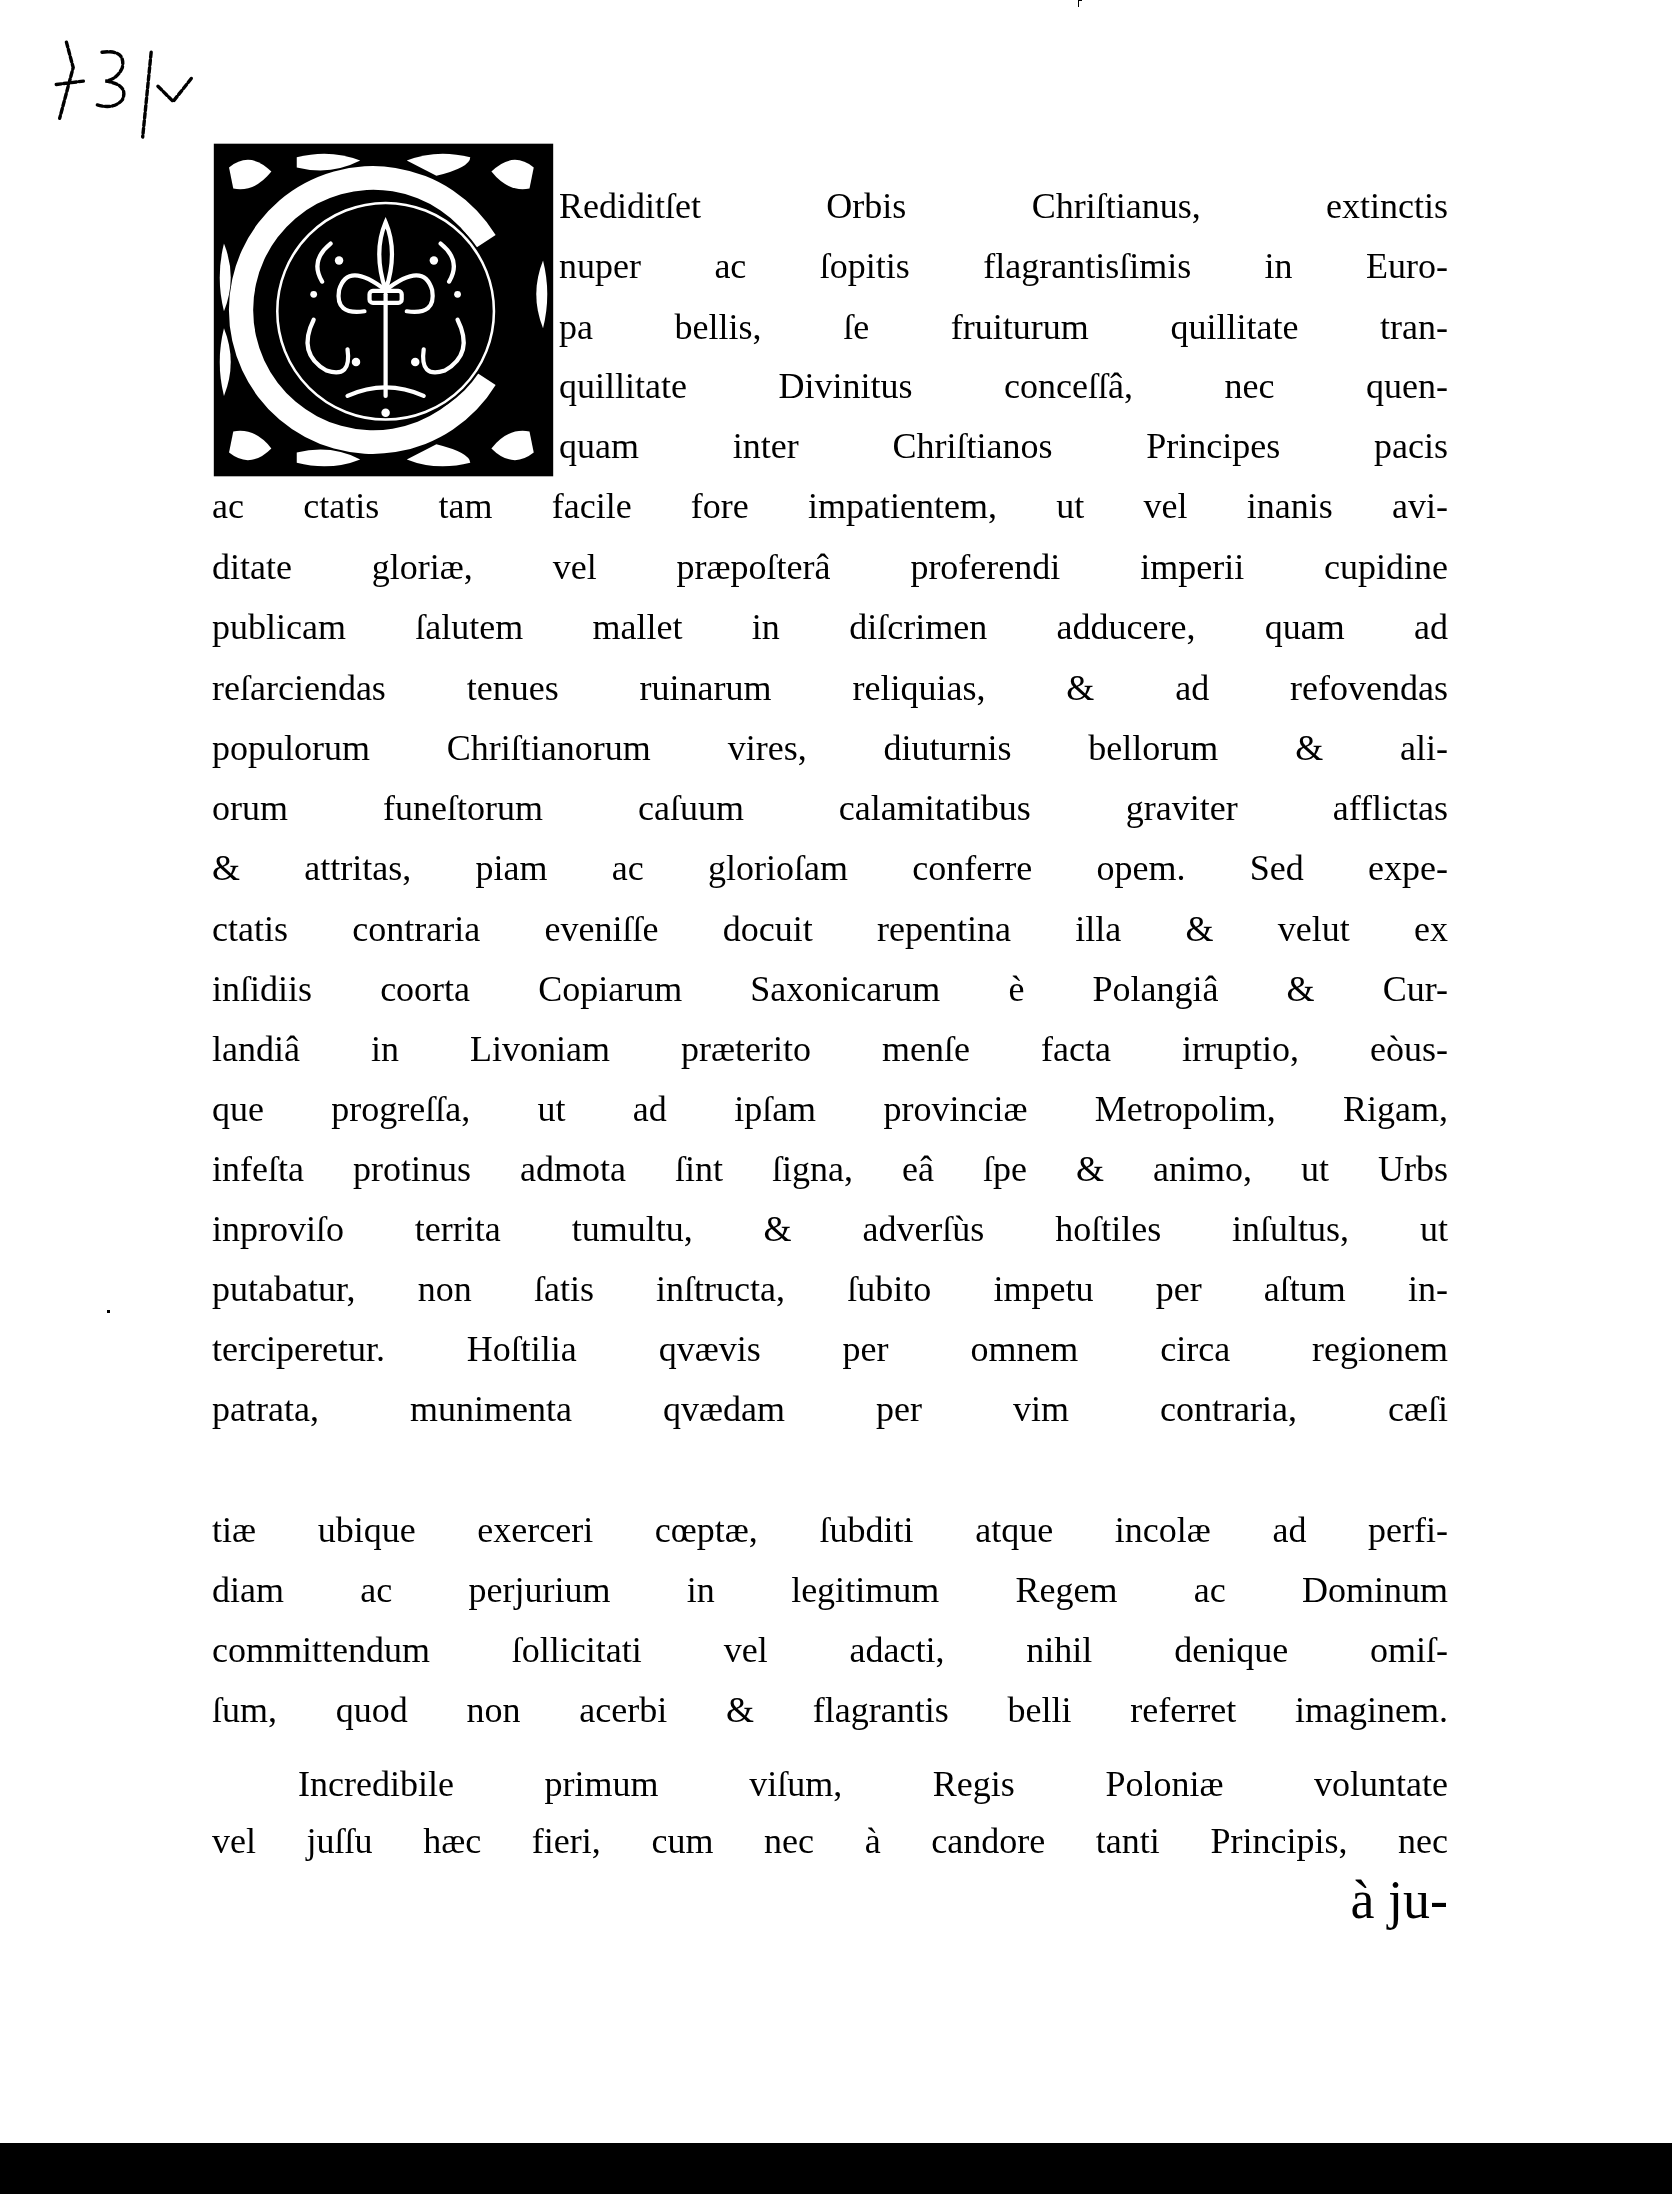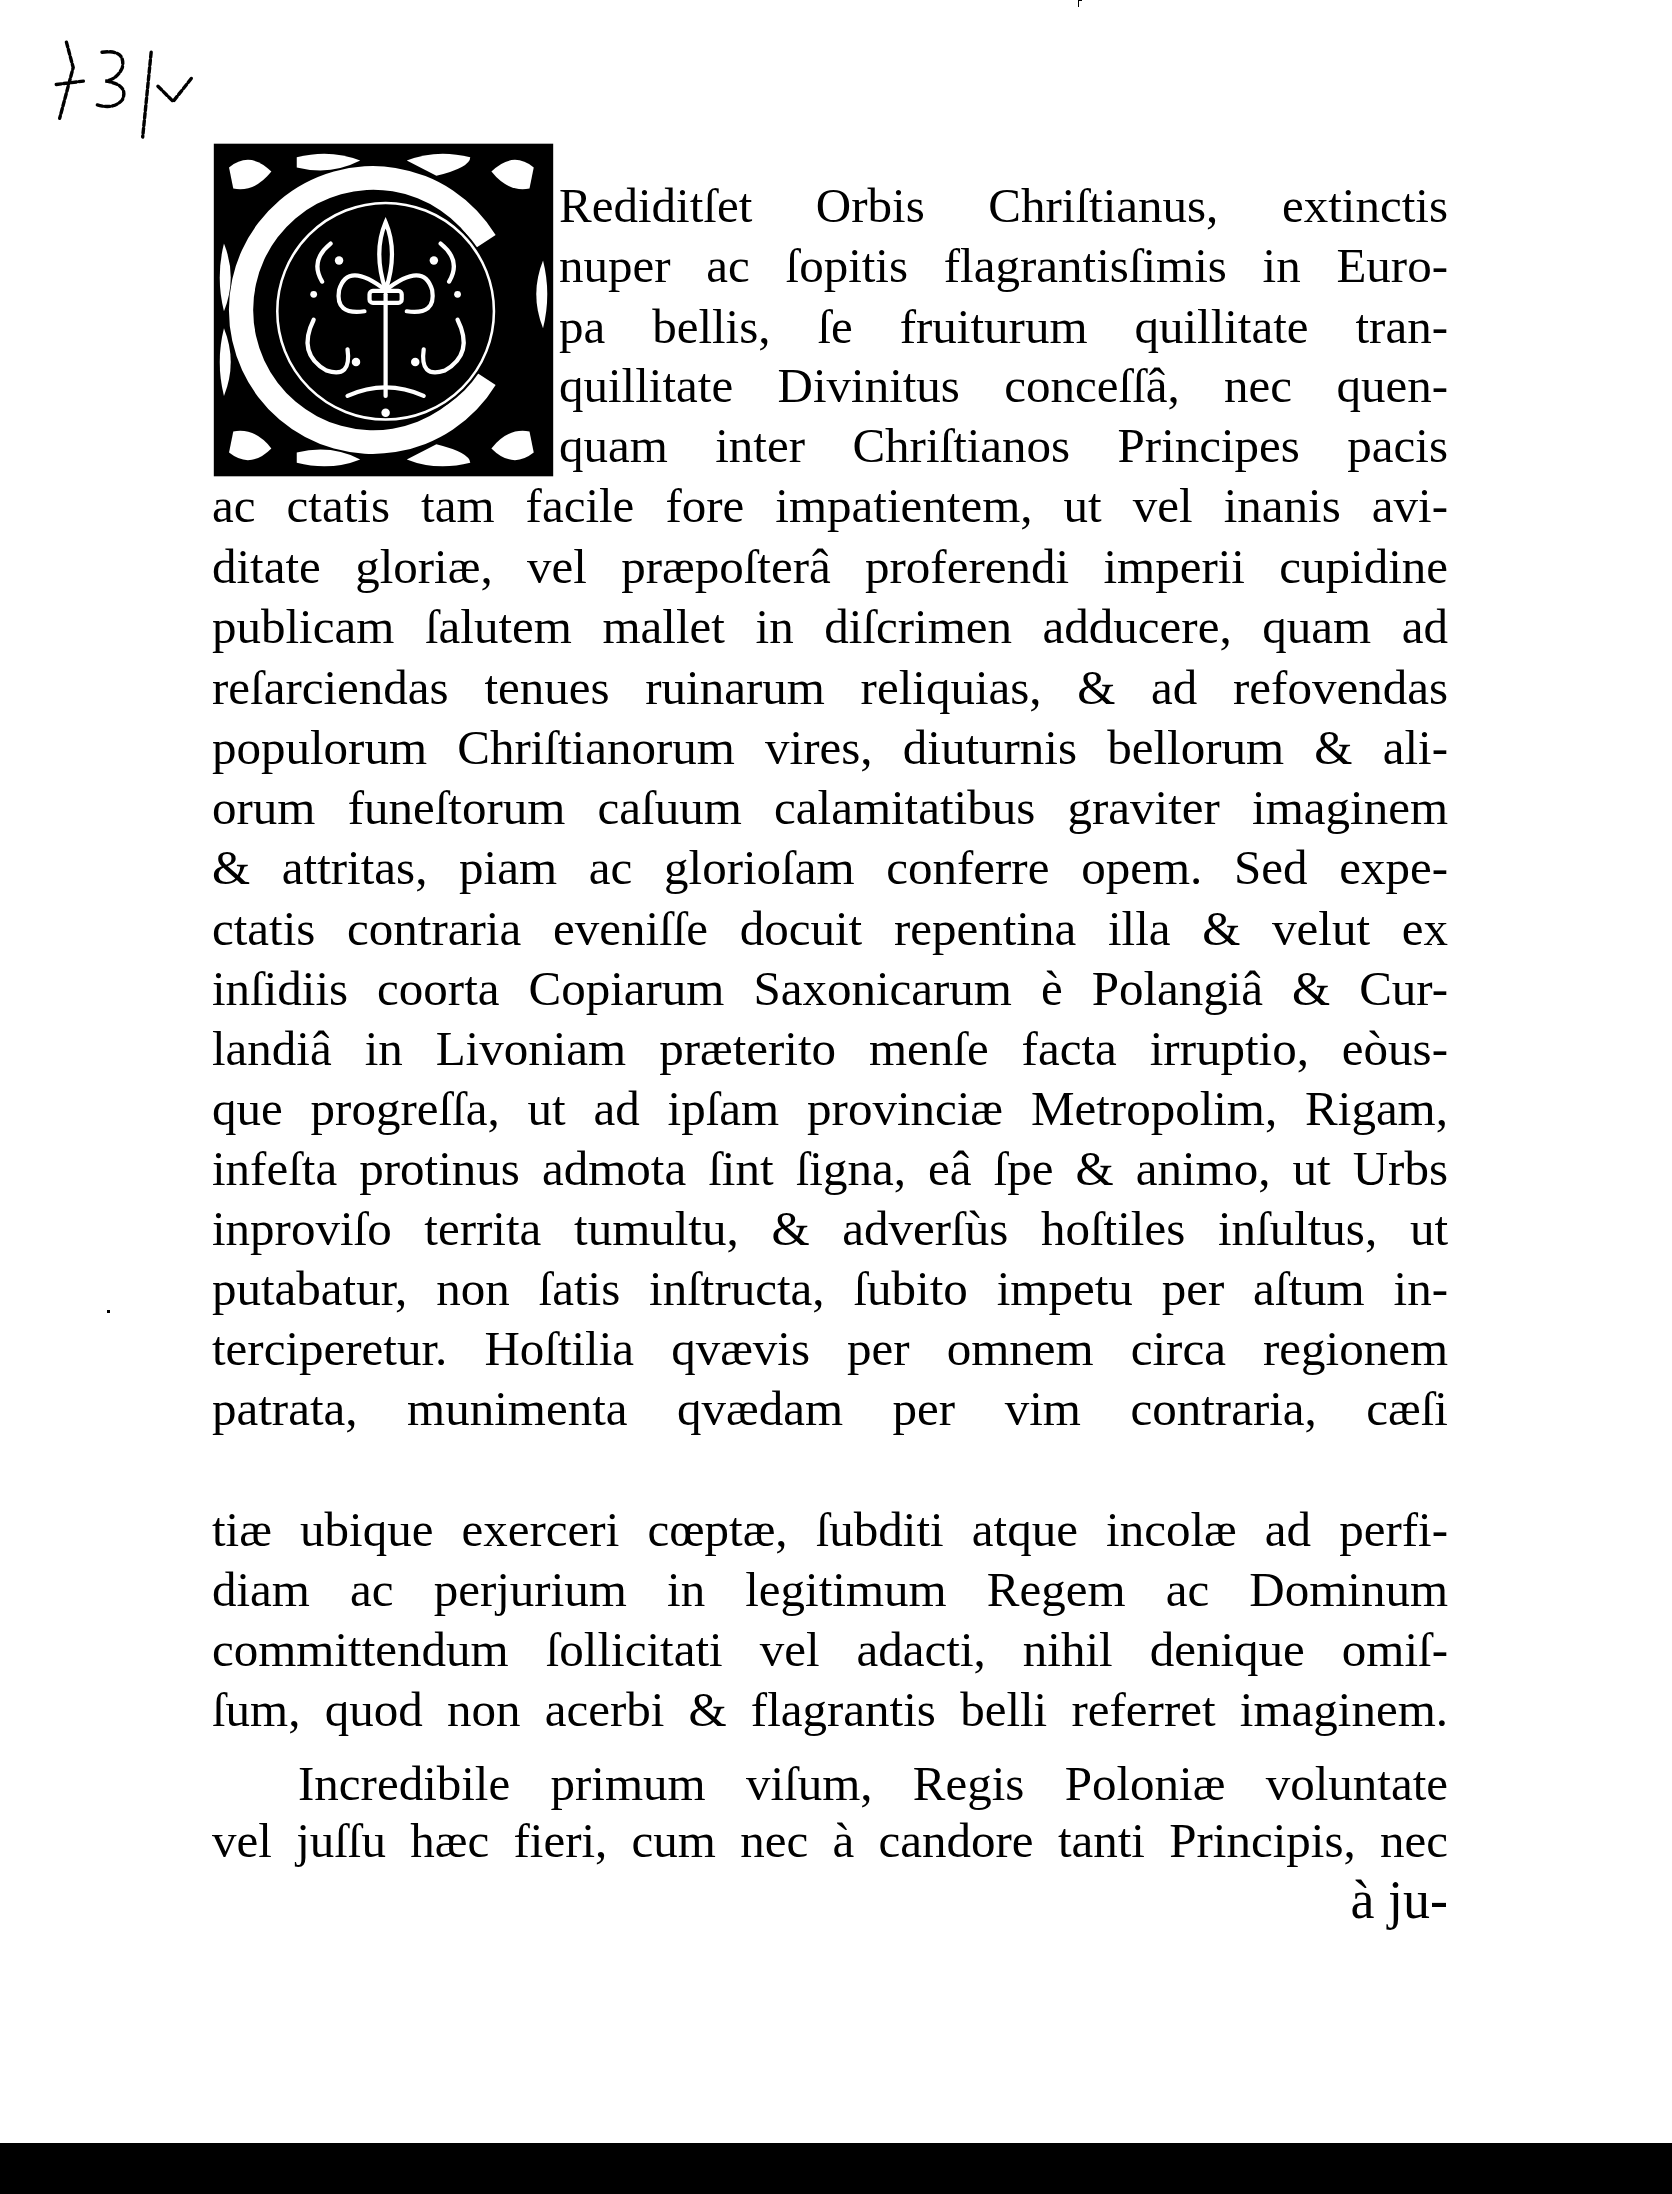--- a/index.html
+++ b/index.html
@@ -10,21 +10,21 @@
   }
   .page { position: absolute; left: 0; top: 0; width: 1673px; height: 2194px; }
   .folio-mark {
     position: absolute; left: 41px; top: 25.4px; width: 161px; height: 119px;
   }
   .dropcap {
     position: absolute; left: 212px; top: 142px; width: 343px; height: 336px;
   }
   .line {
     position: absolute; white-space: nowrap;
-    font-size: 49px; line-height: 54px; height: 54px;
+    font-size: 36px; line-height: 54px; height: 54px;
     letter-spacing: 0px;
     transform-origin: left bottom;
   }
   .line.justify { text-align: justify; text-align-last: justify; }
   .catchword {
     position: absolute; white-space: nowrap;
     font-size: 54px; line-height: 54px; right: 225px;
   }
   .speck { position: absolute; width: 2.5px; height: 2.5px; background: #000; }
   .bottom-bar {
@@ -98,21 +98,21 @@
   <div class="line justify" style="left:559px; top:239px; width:889px;">nuper ac ſopitis flagrantisſimis in Euro-</div>
   <div class="line justify" style="left:559px; top:300px; width:889px;">pa bellis, ſe fruiturum quillitate tran-</div>
   <div class="line justify" style="left:559px; top:359px; width:889px;">quillitate Divinitus conceſſâ, nec quen-</div>
   <div class="line justify" style="left:559px; top:419px; width:889px;">quam inter Chriſtianos Principes pacis</div>
 
   <div class="line justify" style="left:212px; top:479px; width:1236px;">ac ctatis tam facile fore impatientem, ut vel inanis avi-</div>
   <div class="line justify" style="left:212px; top:540px; width:1236px;">ditate gloriæ, vel præpoſterâ proferendi imperii cupidine</div>
   <div class="line justify" style="left:212px; top:600px; width:1236px;">publicam ſalutem mallet in diſcrimen adducere, quam ad</div>
   <div class="line justify" style="left:212px; top:661px; width:1236px;">reſarciendas tenues ruinarum reliquias, &amp; ad refovendas</div>
   <div class="line justify" style="left:212px; top:721px; width:1236px;">populorum Chriſtianorum vires, diuturnis bellorum &amp; ali-</div>
-  <div class="line justify" style="left:212px; top:781px; width:1236px;">orum funeſtorum caſuum calamitatibus graviter imaginem</div>
+  <div class="line justify" style="left:212px; top:781px; width:1236px;">orum funeſtorum caſuum calamitatibus graviter afflictas</div>
   <div class="line justify" style="left:212px; top:841px; width:1236px;">&amp; attritas, piam ac glorioſam conferre opem.  Sed expe-</div>
   <div class="line justify" style="left:212px; top:902px; width:1236px;">ctatis contraria eveniſſe docuit repentina illa &amp; velut ex</div>
   <div class="line justify" style="left:212px; top:962px; width:1236px;">inſidiis coorta Copiarum Saxonicarum è Polangiâ &amp; Cur-</div>
   <div class="line justify" style="left:212px; top:1082px; width:1236px;">que progreſſa, ut ad ipſam provinciæ Metropolim, Rigam,</div>
   <div class="line justify" style="left:212px; top:1022px; width:1236px;">landiâ in Livoniam præterito menſe facta irruptio, eòus-</div>
   <div class="line justify" style="left:212px; top:1142px; width:1236px;">infeſta protinus admota ſint ſigna, eâ ſpe &amp; animo, ut Urbs</div>
   <div class="line justify" style="left:212px; top:1202px; width:1236px;">inproviſo territa tumultu, &amp; adverſùs hoſtiles inſultus, ut</div>
   <div class="line justify" style="left:212px; top:1262px; width:1236px;">putabatur, non ſatis inſtructa, ſubito impetu per aſtum in-</div>
   <div class="line justify" style="left:212px; top:1322px; width:1236px;">terciperetur.  Hoſtilia qvævis per omnem circa regionem</div>
   <div class="line justify" style="left:212px; top:1382px; width:1236px;">patrata, munimenta qvædam per vim contraria, cæſi</div>

